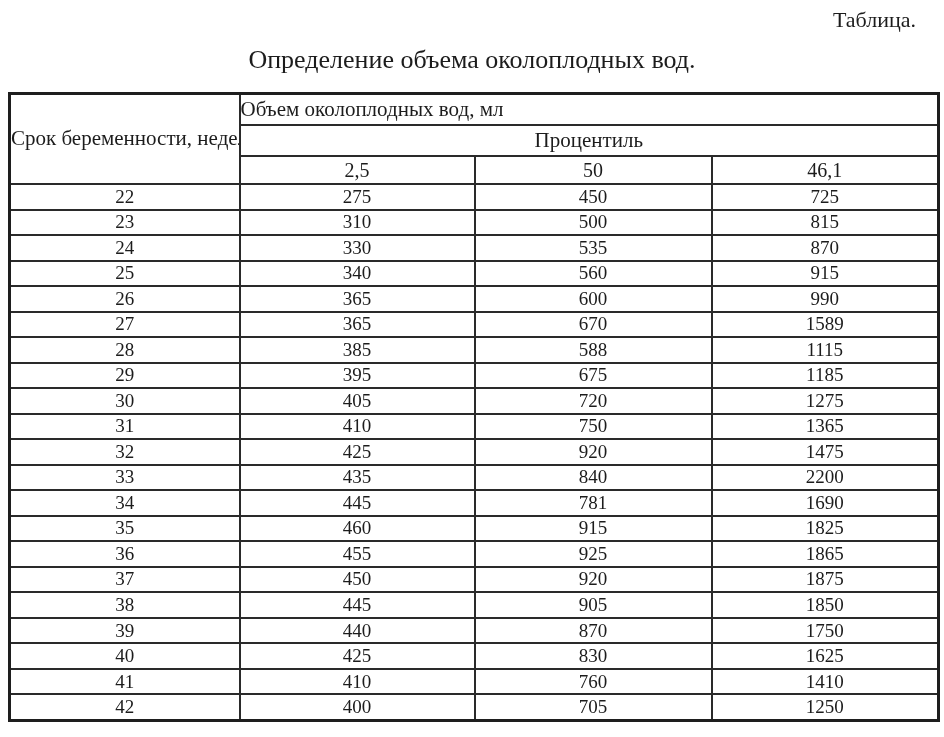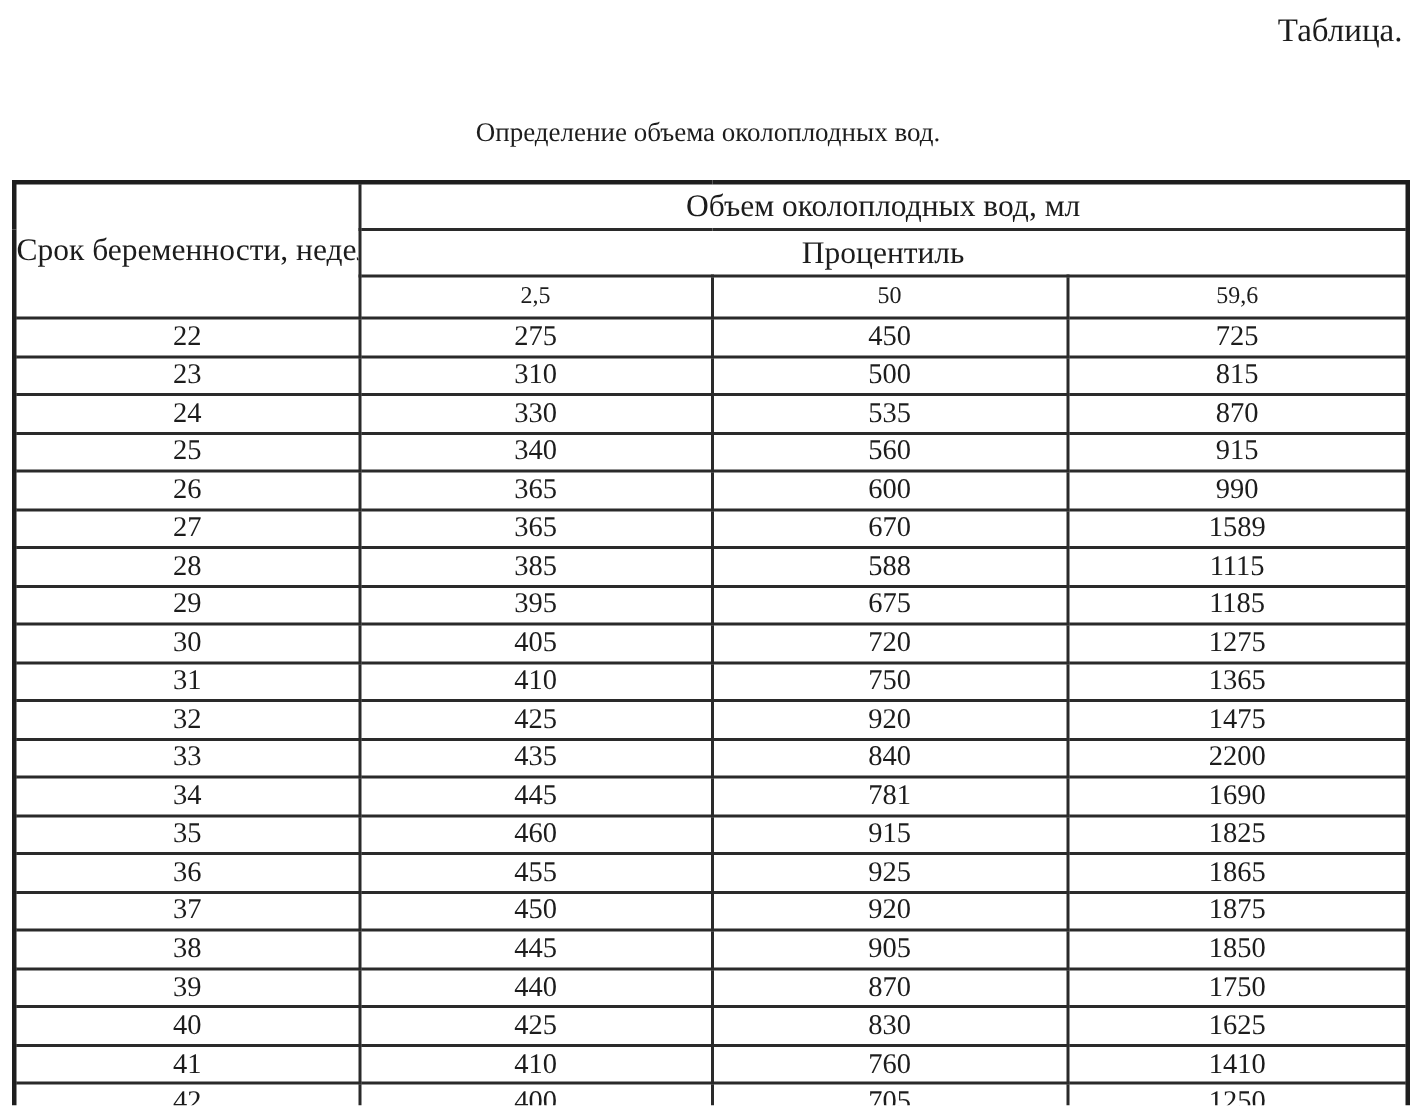--- a/index.html
+++ b/index.html
@@ -11,28 +11,28 @@
     position: relative;
     width: 944px;
     height: 737px;
     background: #ffffff;
     font-family: "Liberation Serif", "DejaVu Serif", serif;
     color: #1c1c1c;
     overflow: hidden;
   }
   .corner-label {
     text-align: right;
-    padding: 7px 9px 0 0;
+    padding: 7px 28px 0 0;
     font-size: 22px;
     line-height: 26px;
   }
   .doc-title {
     text-align: center;
-    margin-top: 41px;
-    font-size: 18px;
+    margin-top: 13px;
+    font-size: 26px;
     line-height: 28px;
   }
   table.fluid-table {
     margin: 18px 0 0 8px;
     width: 929px;
     height: 630px;
     border-collapse: collapse;
     table-layout: fixed;
     border: 3px solid #1e1e1e;
   }
@@ -46,37 +46,37 @@
   }
   th.col1-header {
     text-align: left;
     vertical-align: middle;
     padding: 2px 6px 2px 10px;
     font-size: 21px;
     line-height: 1.32;
     white-space: normal;
   }
   th.group-header {
-    text-align: center;
+    text-align: left;
     vertical-align: middle;
     font-size: 21px;
     font-weight: bold;
     height: 29px;
   }
   th.percentile-label {
     text-align: center;
     vertical-align: middle;
     font-size: 21px;
     font-weight: bold;
     height: 29px;
   }
   th.percentile-value {
     text-align: center;
     vertical-align: middle;
-    font-size: 16px;
+    font-size: 20px;
     height: 26px;
   }
   table.fluid-table tbody td {
     text-align: center;
     vertical-align: middle;
     font-size: 19px;
   }
 </style>
 </head>
 <body>
@@ -98,21 +98,21 @@
       <tr>
         <th class="col1-header" rowspan="3">Срок беременности, недели</th>
         <th class="group-header" colspan="3">Объем околоплодных вод, мл</th>
       </tr>
       <tr>
         <th class="percentile-label" colspan="3">Процентиль</th>
       </tr>
       <tr>
         <th class="percentile-value">2,5</th>
         <th class="percentile-value">50</th>
-        <th class="percentile-value">59,6</th>
+        <th class="percentile-value">46,1</th>
       </tr>
     </thead>
     <tbody>
         <tr>
           <td>22</td>
           <td>275</td>
           <td>450</td>
           <td>725</td>
         </tr>
         <tr>

